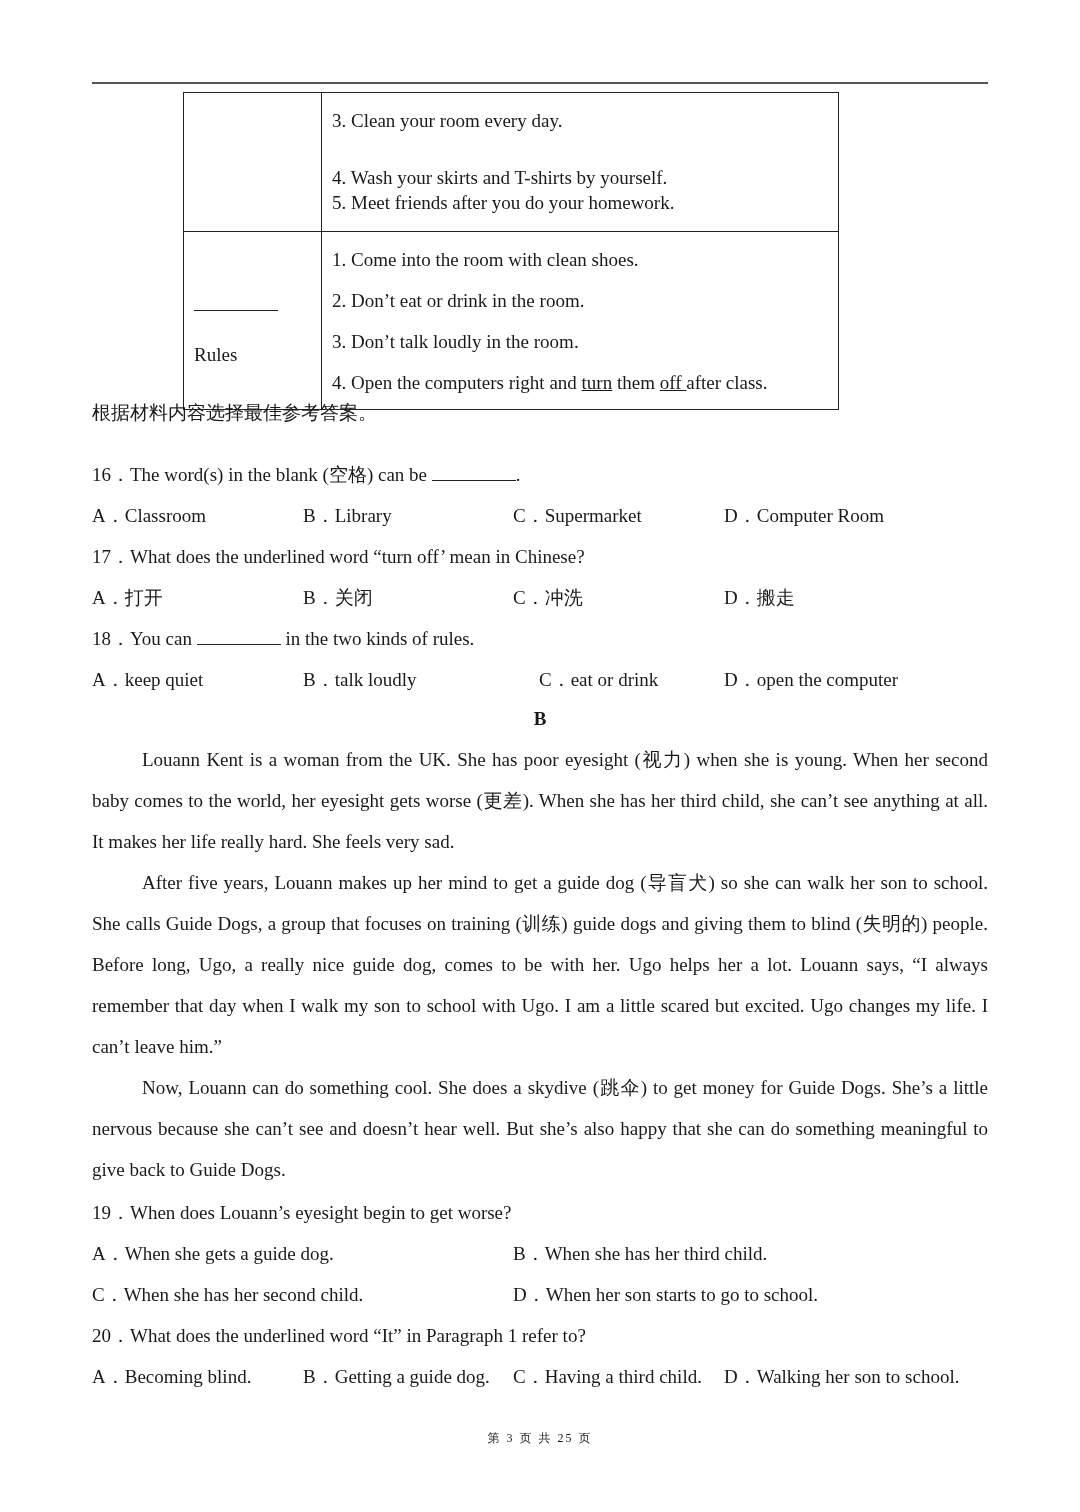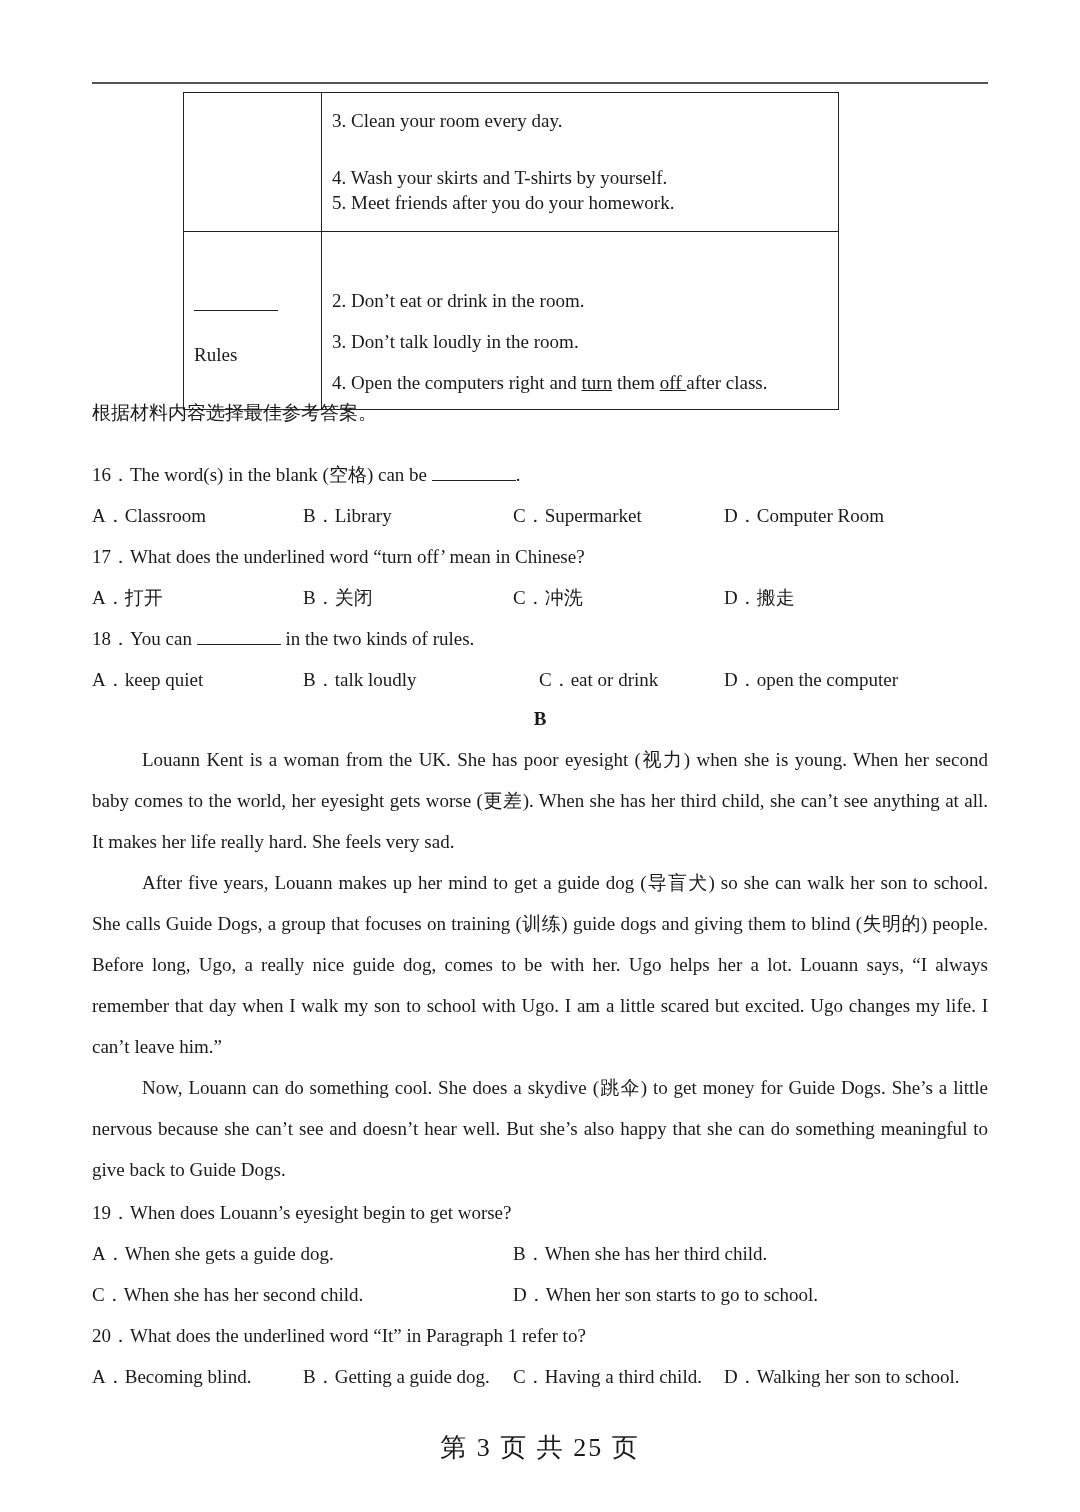--- a/index.html
+++ b/index.html
@@ -20,21 +20,21 @@
   .cell-left { width: 138px; border-right: 1.5px solid #222; box-sizing: border-box; position: relative; }
   .cell-right { flex: 1; padding-left: 10px; position: relative; }
   .line { position: absolute; left: 10px; white-space: nowrap; }
   .blank-line { position: absolute; left: 10px; width: 84px; height: 1px; background: #222; top: 78px; }
   .rules-label { position: absolute; left: 10px; top: 112px; }
   .u { text-decoration: underline; }
   .t { position: absolute; white-space: nowrap; }
   .blank { display: inline-block; width: 84px; border-bottom: 1px solid #222; height: 18px; vertical-align: baseline; }
   .heading-b { position: absolute; left: 0; width: 1080px; text-align: center; font-weight: bold; top: 708px; }
   .para { position: absolute; left: 92px; width: 896px; line-height: 41px; text-align: justify; text-indent: 50px; }
-  .footer { position: absolute; top: 1430px; left: 0; width: 1080px; text-align: center; font-size: 26px; letter-spacing: 2px; }
+  .footer { position: absolute; top: 1430px; left: 0; width: 1080px; text-align: center; font-size: 12px; letter-spacing: 2px; }
 </style>
 </head>
 <body>
 
 <div class="top-rule"></div>
 
 <div class="table">
   <div class="row row1">
     <div class="cell-left"></div>
     <div class="cell-right">
@@ -42,20 +42,21 @@
       <div class="line" style="top:74px">4. Wash your skirts and T-shirts by yourself.</div>
       <div class="line" style="top:99px">5. Meet friends after you do your homework.</div>
     </div>
   </div>
   <div class="row row2">
     <div class="cell-left">
       <div class="blank-line"></div>
       <div class="rules-label">Rules</div>
     </div>
     <div class="cell-right">
+      <div class="line" style="top:17px">1. Come into the room with clean shoes.</div>
       <div class="line" style="top:58px">2. Don’t eat or drink in the room.</div>
       <div class="line" style="top:99px">3. Don’t talk loudly in the room.</div>
       <div class="line" style="top:140px"><span>4. Open the computers right and </span><span class="u">turn</span><span> them </span><span class="u">off </span><span>after class.</span></div>
     </div>
   </div>
 </div>
 
 <div class="t" style="left:92px;top:400px">根据材料内容选择最佳参考答案。</div>
 
 <div class="t" style="left:92px;top:462px"><span>16．The word(s) in the blank (空格) can be </span><span class="blank"></span><span>.</span></div>

